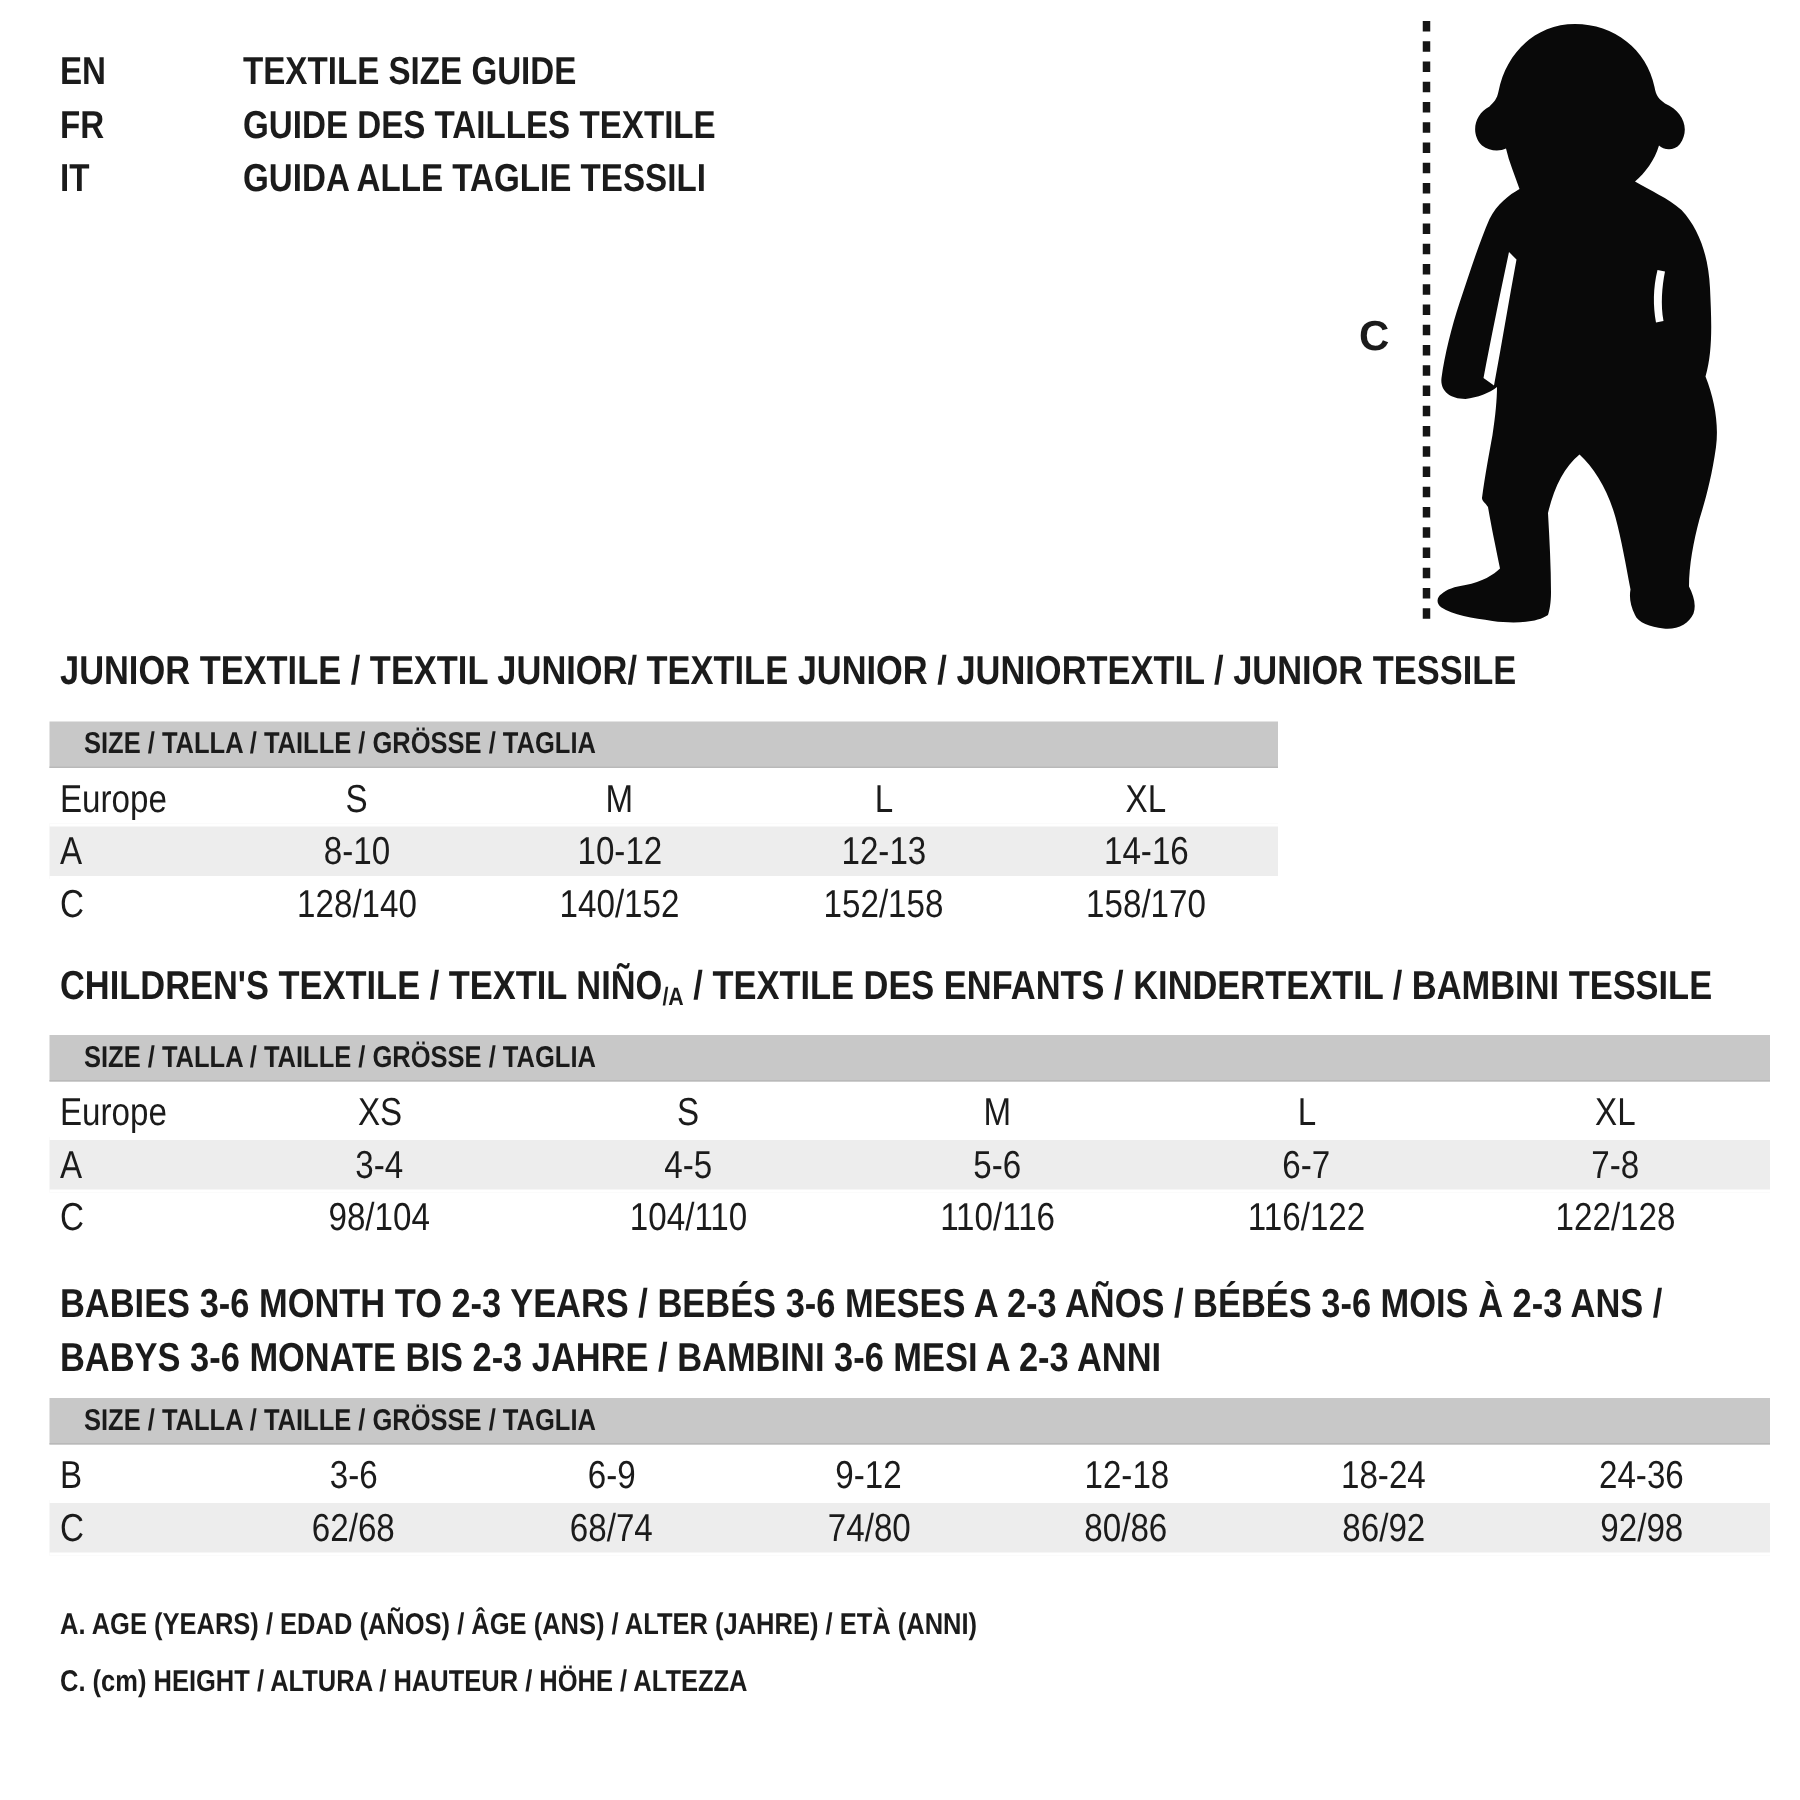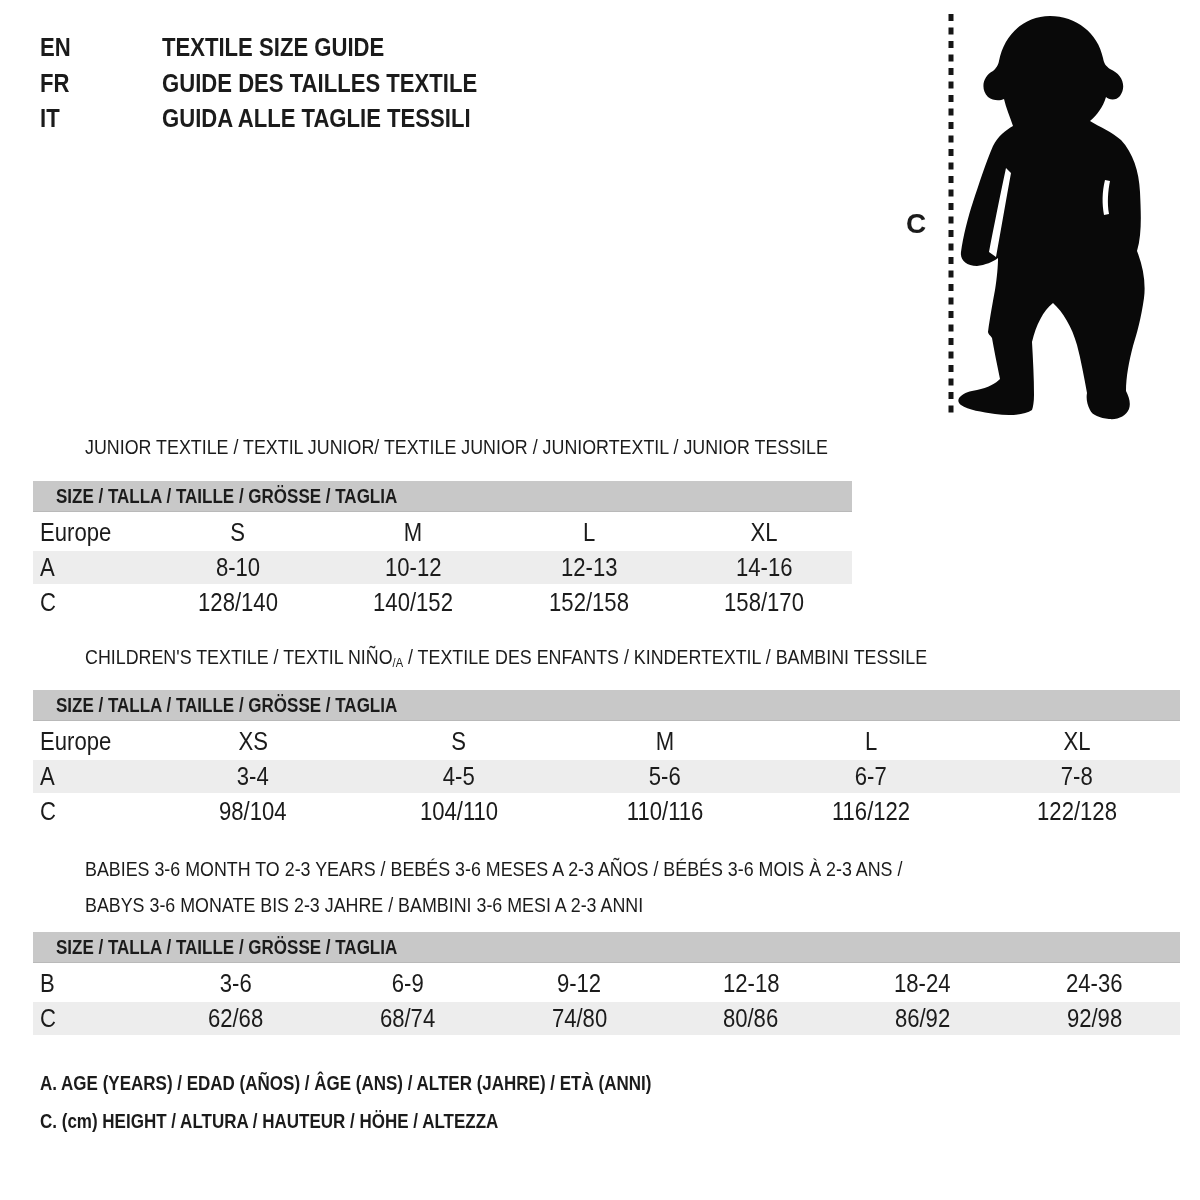--- a/index.html
+++ b/index.html
@@ -15,21 +15,21 @@
   
   .langs { position:absolute; left:40px; top:30px; }
   .lang-row { height:35.6px; display:flex; align-items:center; font-size:26px; font-weight:700;gap:44px; }
   .lang-code { width:78px; }
 
   
   .figure-svg { position:absolute; left:900px; top:0; }
   .c-label { position:absolute; left:906px; top:208px; font-size:28px; font-weight:700; }
 
   
-  .sec-title { position:absolute; left:40px; font-size:21px; font-weight:400; line-height:22px;margin-left:45px; }
+  .sec-title { position:absolute; left:40px; font-size:27px; font-weight:700; line-height:22px; }
   .sub-a { font-size:0.62em; vertical-align:-0.22em; letter-spacing:0; }
 
   
   .stable { position:absolute; left:33px; }
   .bar {
     height:30px; line-height:30px; background:#c8c8c8; border-bottom:1px solid #b9b9b9;
     padding-left:23px; font-size:20px; font-weight:700; margin-bottom:3px;
   }
   .trow { display:flex; align-items:center; height:33px; font-size:26px; font-weight:400; }
   .trow.shaded { background:#ededed; border-top:2px solid #ffffff; border-bottom:2px solid #ffffff; }

